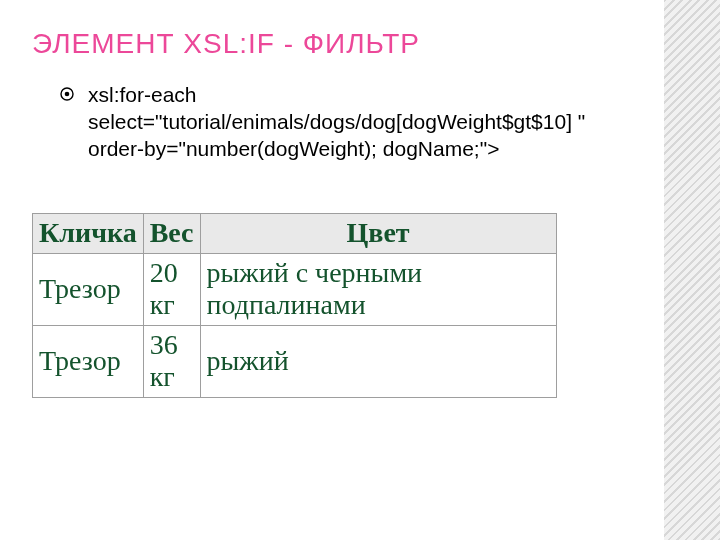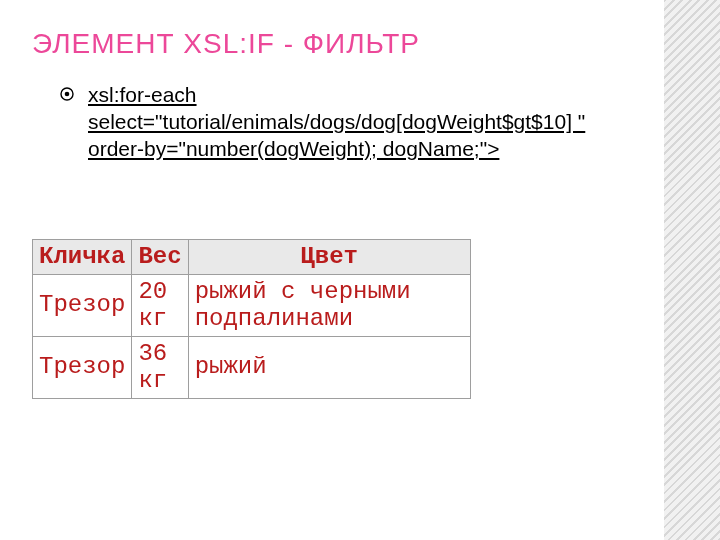--- a/index.html
+++ b/index.html
@@ -38,22 +38,21 @@
     font-size: 28px;
     font-weight: 400;
     letter-spacing: 1px;
     color: #ec4899;
     margin-bottom: 22px;
     font-family: Verdana, Geneva, sans-serif;
   }
   .bullet-block {
     padding-left: 28px;
     padding-right: 41px;
-    margin-bottom: 76px;
-    text-decoration: underline;
+    margin-bottom: 50px;
   }
   .bullet-row {
     display: flex;
     align-items: flex-start;
     gap: 14px;
   }
   .bullet-marker {
     flex: 0 0 auto;
     width: 14px;
     height: 14px;
@@ -67,39 +66,39 @@
     line-height: 1.28;
     color: #000;
     max-width: 520px;
     word-break: break-word;
   }
   .table-wrap {
     margin-left: 0;
   }
   table {
     border-collapse: collapse;
-    font-family: Liberation Mono, monospace;
-    font-size: 24px;
-    color: #b91c1c;
+    font-family: Liberation Serif, serif;
+    font-size: 28px;
+    color: #14532d;
   }
   th, td {
     border: 1px solid #9e9e9e;
     padding: 3px 6px 4px 6px;
     text-align: left;
     vertical-align: middle;
     background: #fff;
   }
   th {
     background: #e9e9e9;
     font-weight: bold;
     text-align: center;
   }
   th.col-name { width: 92px; }
   th.col-weight { width: 54px; }
-  th.col-color { width: 282px; }
+  th.col-color { width: 356px; }
 </style>
 </head>
 <body>
 
 <div class="slide">
 
   <div class="right-stripe"></div>
 
   <div class="title">ЭЛЕМЕНТ XSL:IF - ФИЛЬТР</div>
 

